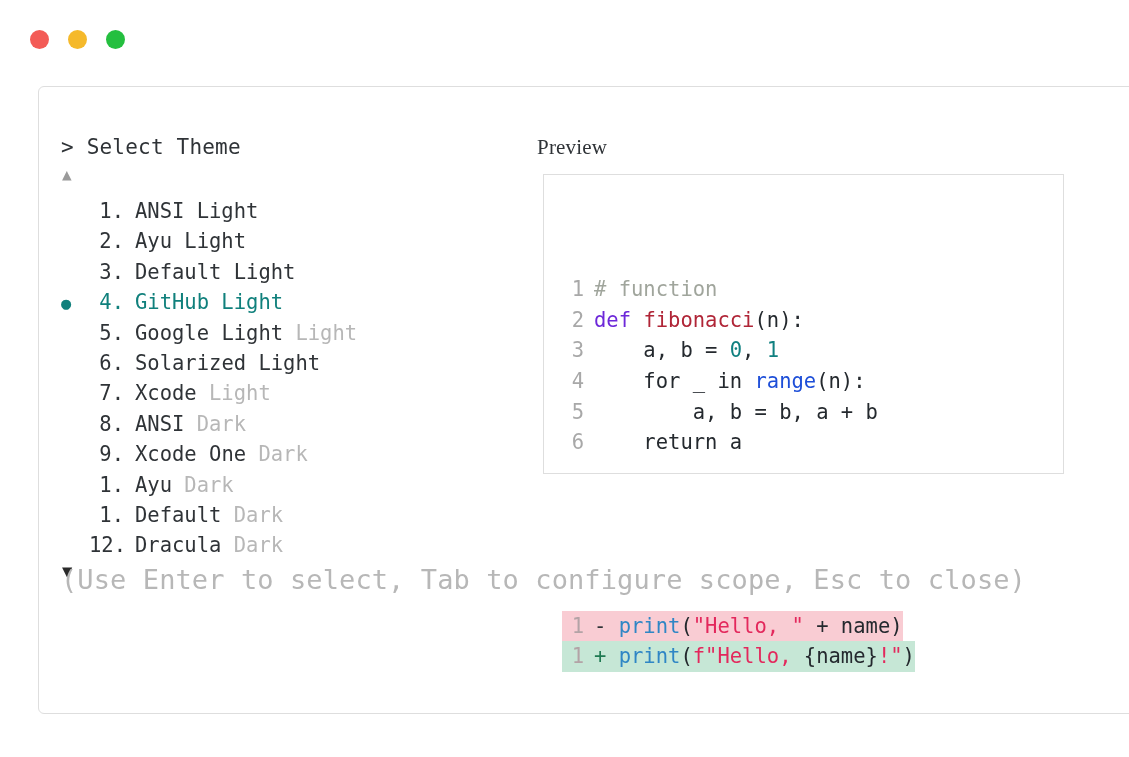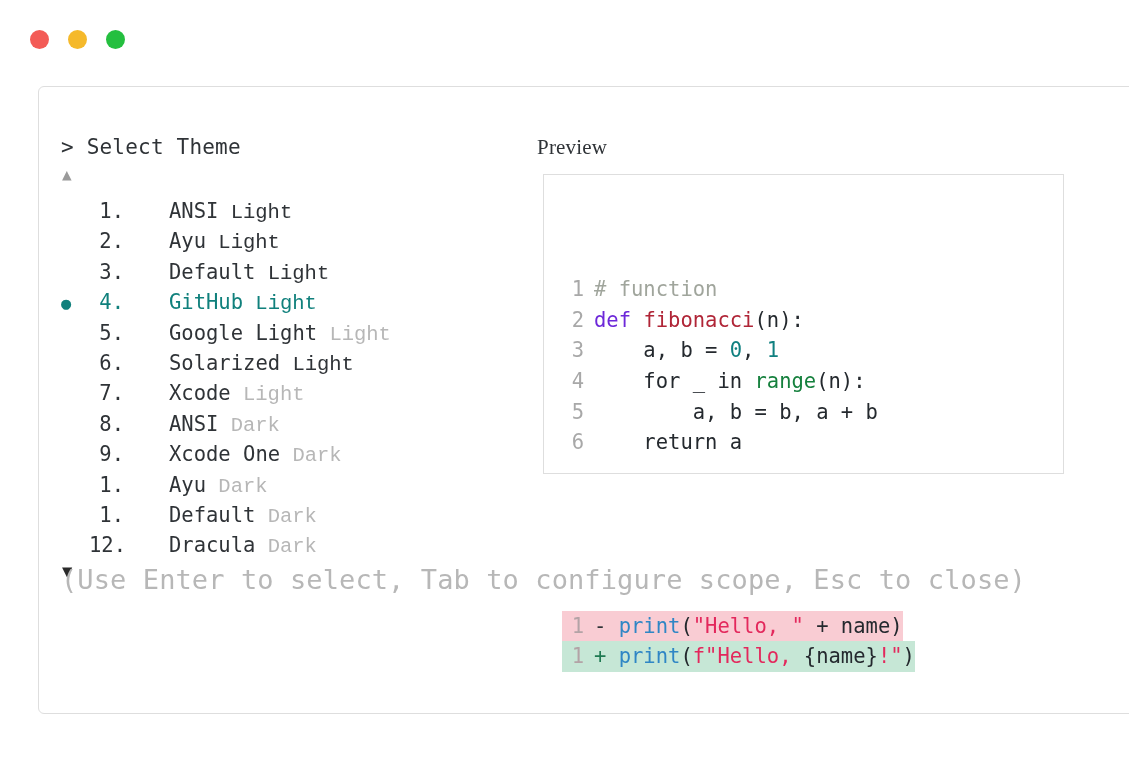--- a/index.html
+++ b/index.html
@@ -105,22 +105,22 @@
     color: transparent;
   }
   .theme-row.selected .bullet-cell { color: #10807c; }
   .idx-cell {
     width: 46px;
     flex: 0 0 46px;
     text-align: right;
     padding-right: 11px;
     box-sizing: border-box;
   }
-  .name-cell { color: #2f3337; margin-left: 34px; }
-  .variant-cell { margin-left: 12.3px; font-family: Liberation Mono, monospace; }
+  .name-cell { color: #2f3337; }
+  .variant-cell { margin-left: 12.3px; }
   .variant-cell.muted { color: #b7b7b7; }
   .variant-cell.strong { color: #2f3337; }
   .theme-row.selected .idx-cell,
   .theme-row.selected .name-cell,
   .theme-row.selected .variant-cell { color: #10807c; }
 
   
   .preview-box {
     position: absolute;
     left: 504px;
@@ -156,21 +156,21 @@
     box-sizing: content-box;
   }
   .code-body { white-space: pre; }
 
   .blank-line { height: 30.6px; }
 
   .tok-comment { color: #a0a59c; }
   .tok-kw      { color: #6d28d9; text-align: right; }
   .tok-fn      { color: #b02537; }
   .tok-num     { color: #108080; }
-  .tok-builtin { color: #15803d; }
+  .tok-builtin { color: #1d4ed8; }
   .tok-plain   { color: #24292e; }
   .tok-str     { color: #e3285c; }
   .tok-blue    { color: #2f86c5; text-align: center; }
   .tok-punct   { color: #24292e; }
 
   .diff-line { position: relative; }
   .diff-line .ln-diff {
     width: 22px;
     flex: 0 0 22px;
     text-align: right;

